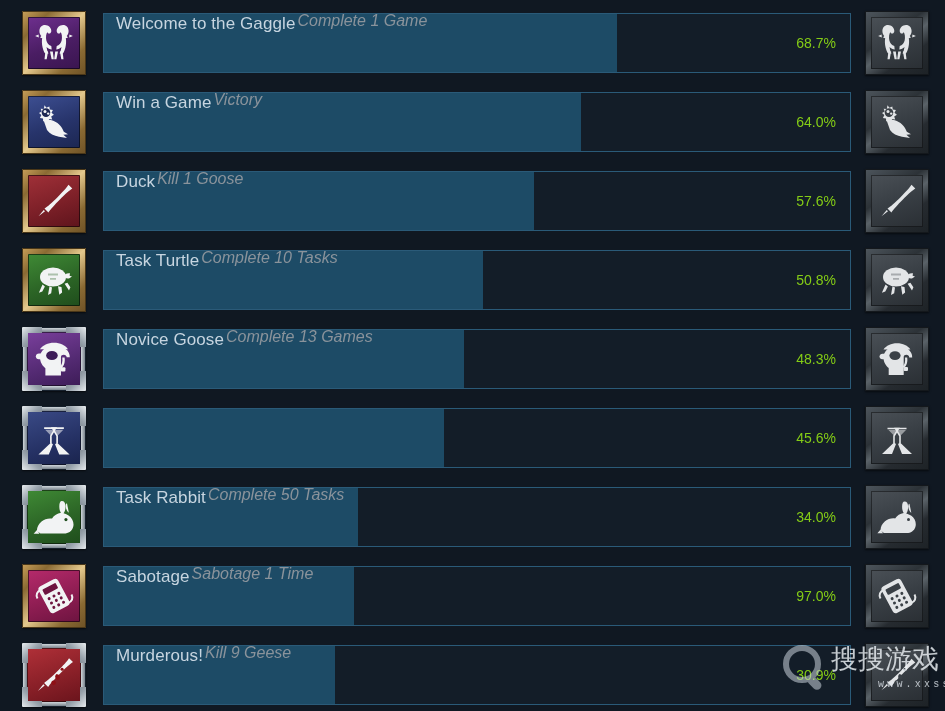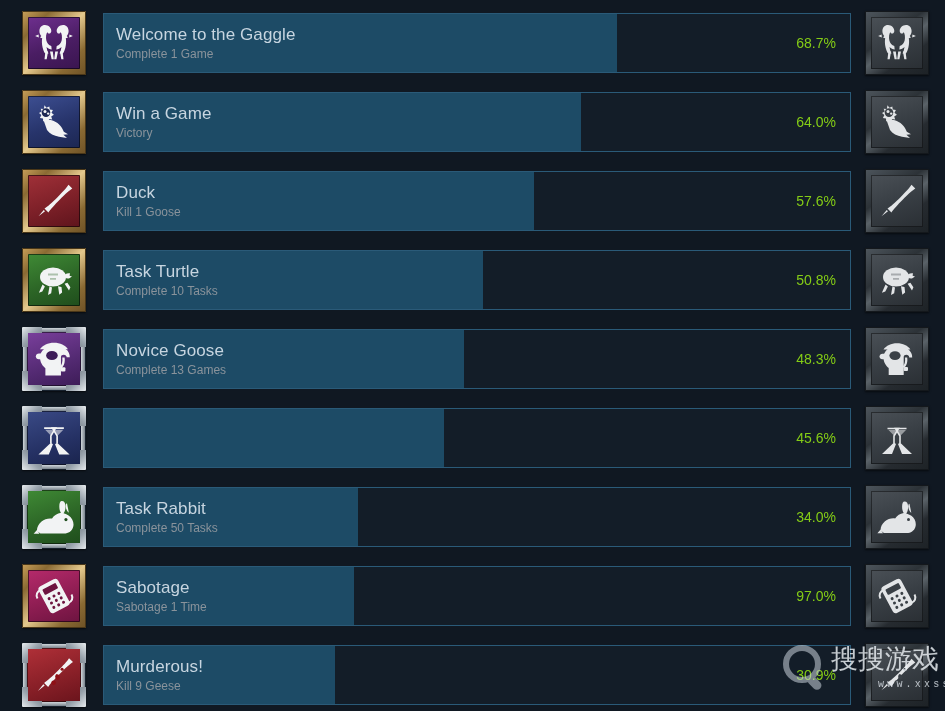--- a/index.html
+++ b/index.html
@@ -117,39 +117,39 @@
   }
   .bar-fill {
     position: absolute;
     left: 0; top: 0; bottom: 0;
     background: #1d4b66;
   }
   .bar-text {
     position: absolute;
     left: 12px; top: 0; bottom: 0;
     display: flex;
-    flex-direction: column;
-    justify-content: center;
+    justify-content: space-between;
     gap: 2px;
     z-index: 2;
     pointer-events: none;
   }
   .ach-title {
     font-size: 17px;
     line-height: 20px;
     color: #c7d5e0;
     font-weight: 400;
     letter-spacing: .1px;
     white-space: nowrap;
   }
   .ach-desc {
-    font-size: 12px;
+    font-size: 16px;
     line-height: 14px;
     color: #8a939b;
     white-space: nowrap;
+    font-style: italic;
   }
   .ach-pct {
     position: absolute;
     right: 14px;
     top: 50%;
     transform: translateY(-50%);
     font-size: 14px;
     color: #84cc16;
     z-index: 3;
     white-space: nowrap;

